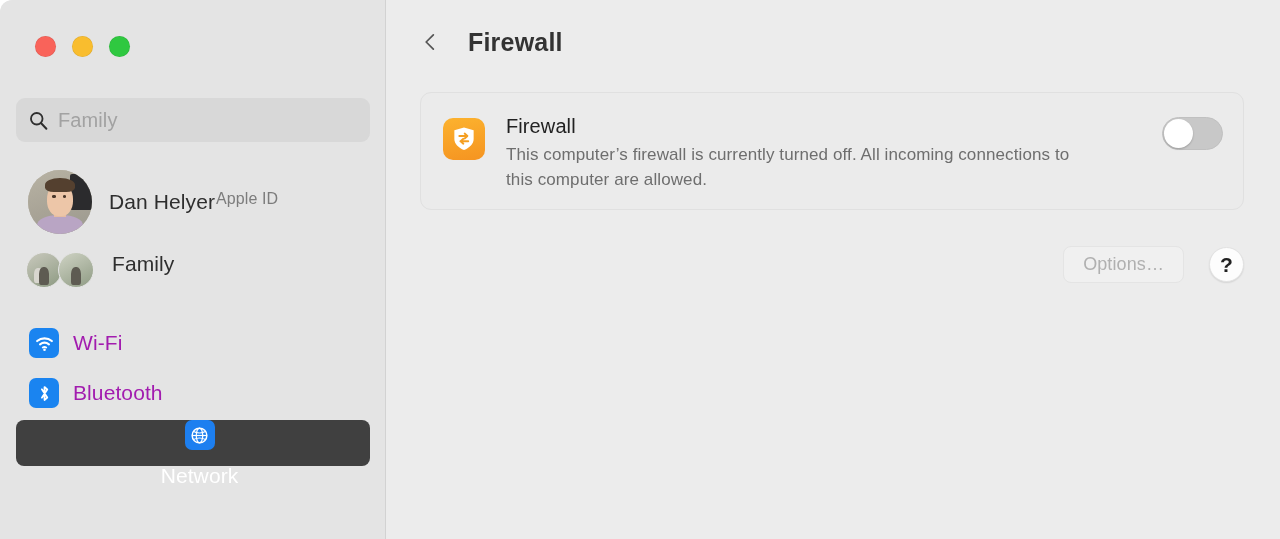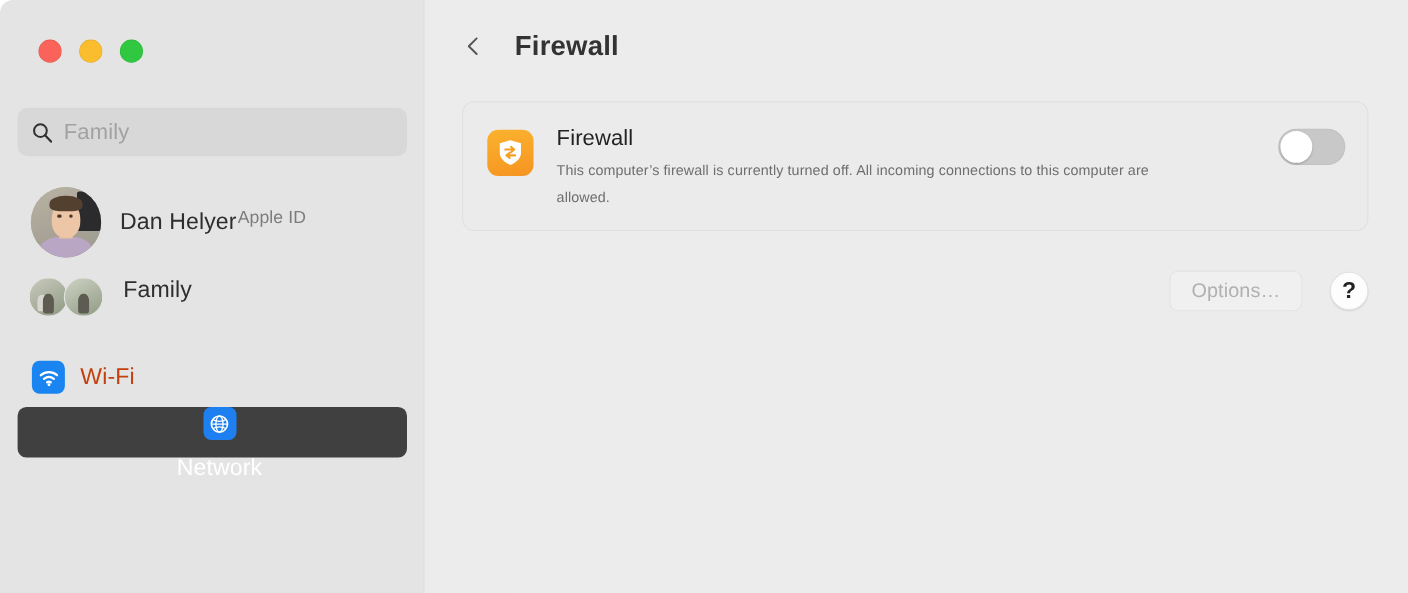--- a/index.html
+++ b/index.html
@@ -102,21 +102,21 @@
     margin-bottom:4px;
   }
   .navitem.selected{ background:#404040;flex-direction:column; }
   .navicon{
     width:30px; height:30px; flex:0 0 30px;
     border-radius:7px;
     display:flex; align-items:center; justify-content:center;
     background:#1a84f0;
   }
   .navitem.selected .navicon{ background:#1d7ff0; }
-  .navlabel{ font-size:21px; color:#c2410c; letter-spacing:0.1px; }
+  .navlabel{ font-size:21px; color:#a21caf; letter-spacing:0.1px; }
   .navitem.selected .navlabel{ color:#ffffff; }
 
   
   .main{
     flex:1; position:relative; background:#ececec; height:539px;
   }
   .mainhead{
     position:absolute; top:26px; left:34px;
     display:flex; align-items:center; gap:28px;
   }
@@ -134,21 +134,21 @@
   }
   .fwicon{
     width:42px; height:42px; flex:0 0 42px;
     border-radius:10px;
     background:linear-gradient(170deg,#fcb22e 0%,#f59421 100%);
     display:flex; align-items:center; justify-content:center;
     margin-top:3px;
   }
   .cardtext{ margin-left:21px; flex:1; }
   .cardtitle{ font-size:20px; color:#222222; letter-spacing:0.1px; margin-bottom:4px; }
-  .carddesc{ font-size:13px; color:#6e6e6e; line-height:25px; max-width:575px; letter-spacing:0.1px; }
+  .carddesc{ font-size:17px; color:#6e6e6e; line-height:25px; max-width:575px; letter-spacing:0.1px; }
   .toggle{
     position:absolute; right:20px; top:24px;
     width:61px; height:33px; border-radius:17px;
     background:#c8c8c8; border:1px solid #c0c0c0;
   }
   .toggle .knob{
     position:absolute; left:1px; top:1px;
     width:29px; height:29px; border-radius:50%;
     background:#ffffff;
     box-shadow:0 1px 2px rgba(0,0,0,0.22);
@@ -236,20 +236,28 @@
           <svg viewBox="0 0 24 24" width="21" height="21">
             <path d="M3.6 9.2a13 13 0 0 1 16.8 0" fill="none" stroke="#fff" stroke-width="2.4" stroke-linecap="round"></path>
             <path d="M6.9 13a8.4 8.4 0 0 1 10.2 0" fill="none" stroke="#fff" stroke-width="2.4" stroke-linecap="round"></path>
             <path d="M10.1 16.6a3.4 3.4 0 0 1 3.8 0" fill="none" stroke="#fff" stroke-width="2.3" stroke-linecap="round"></path>
             <circle cx="12" cy="19.2" r="1.5" fill="#fff"></circle>
           </svg>
         </span>
         <span class="navlabel">Wi-Fi</span>
       </div>
 
+      <div class="navitem">
+        <span class="navicon">
+          <svg viewBox="0 0 24 24" width="21" height="21">
+            <path d="M9 7.2 15.2 16.6 12 19.4V4.6l3.2 2.8L9 16.8" fill="none" stroke="#fff" stroke-width="2" stroke-linejoin="round" stroke-linecap="round"></path>
+          </svg>
+        </span>
+        <span class="navlabel">Bluetooth</span>
+      </div>
 
       <div class="navitem selected">
         <span class="navicon">
           <svg viewBox="0 0 24 24" width="21" height="21">
             <circle cx="12" cy="12" r="8.4" fill="none" stroke="#fff" stroke-width="1.7"></circle>
             <ellipse cx="12" cy="12" rx="3.7" ry="8.4" fill="none" stroke="#fff" stroke-width="1.4"></ellipse>
             <line x1="3.6" y1="12" x2="20.4" y2="12" stroke="#fff" stroke-width="1.4"></line>
             <path d="M5.2 7.4a15 15 0 0 0 13.6 0" fill="none" stroke="#fff" stroke-width="1.3"></path>
             <path d="M5.2 16.6a15 15 0 0 1 13.6 0" fill="none" stroke="#fff" stroke-width="1.3"></path>
           </svg>

